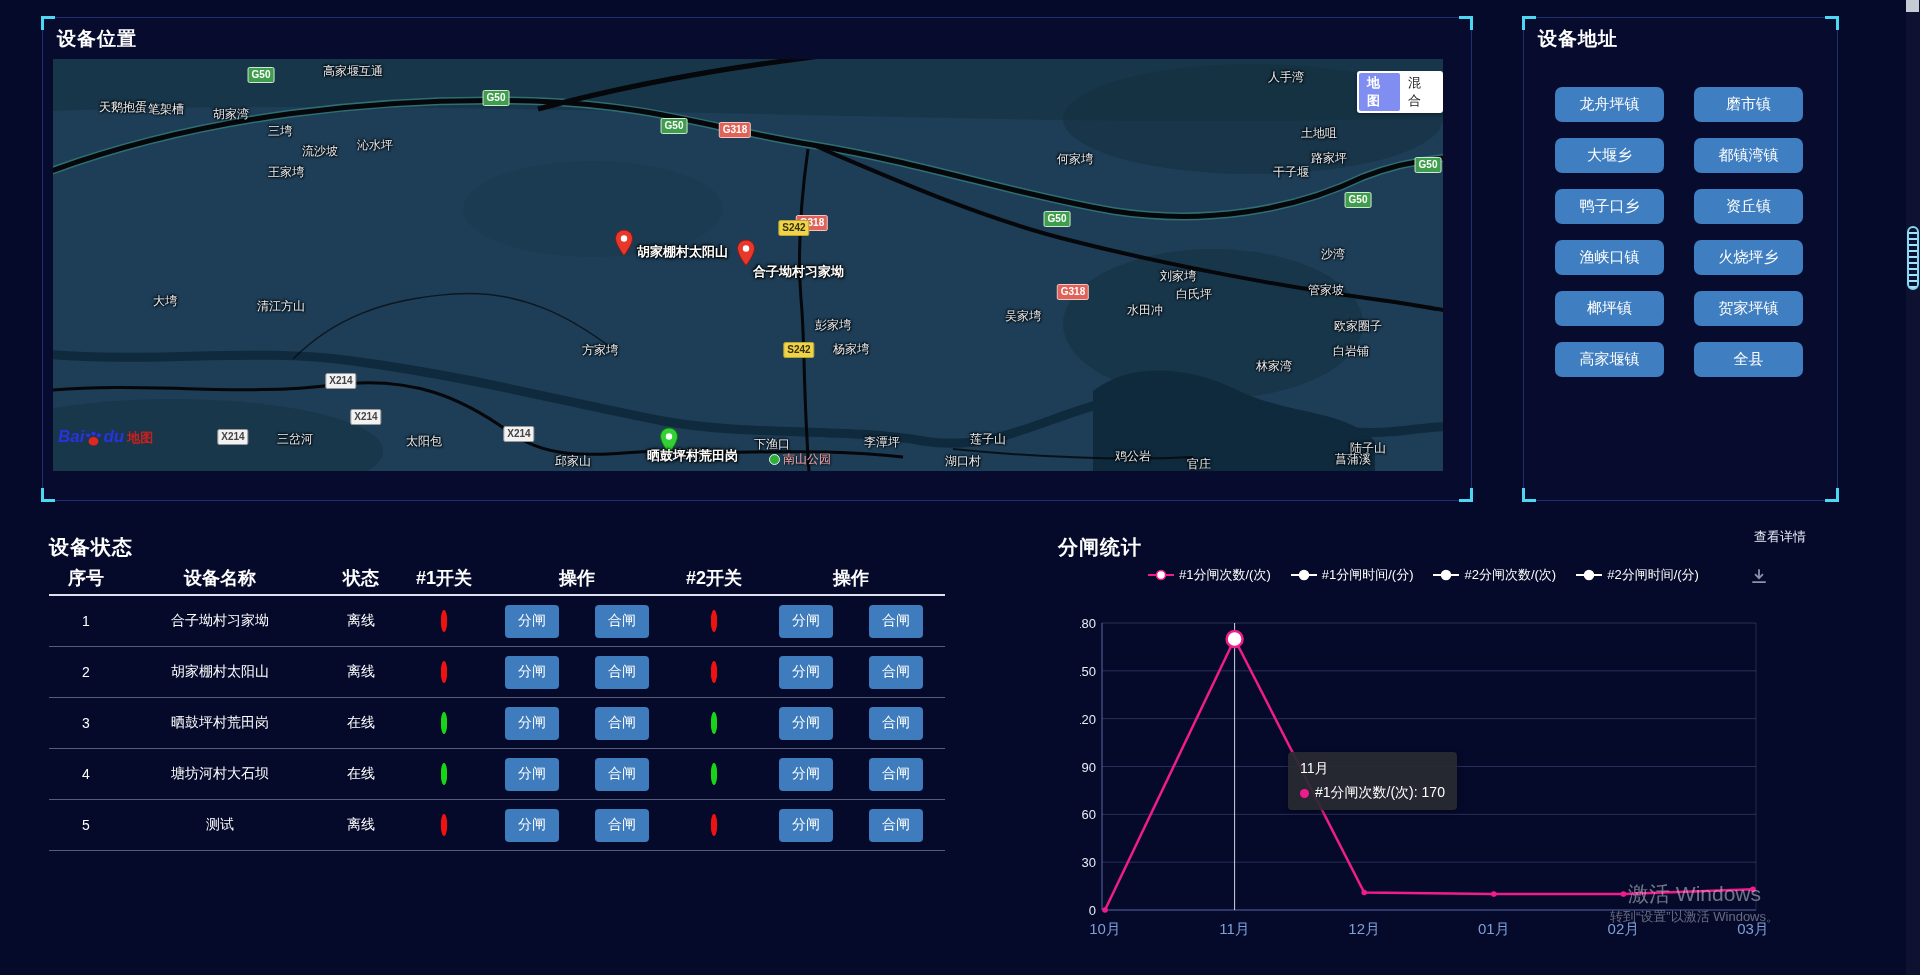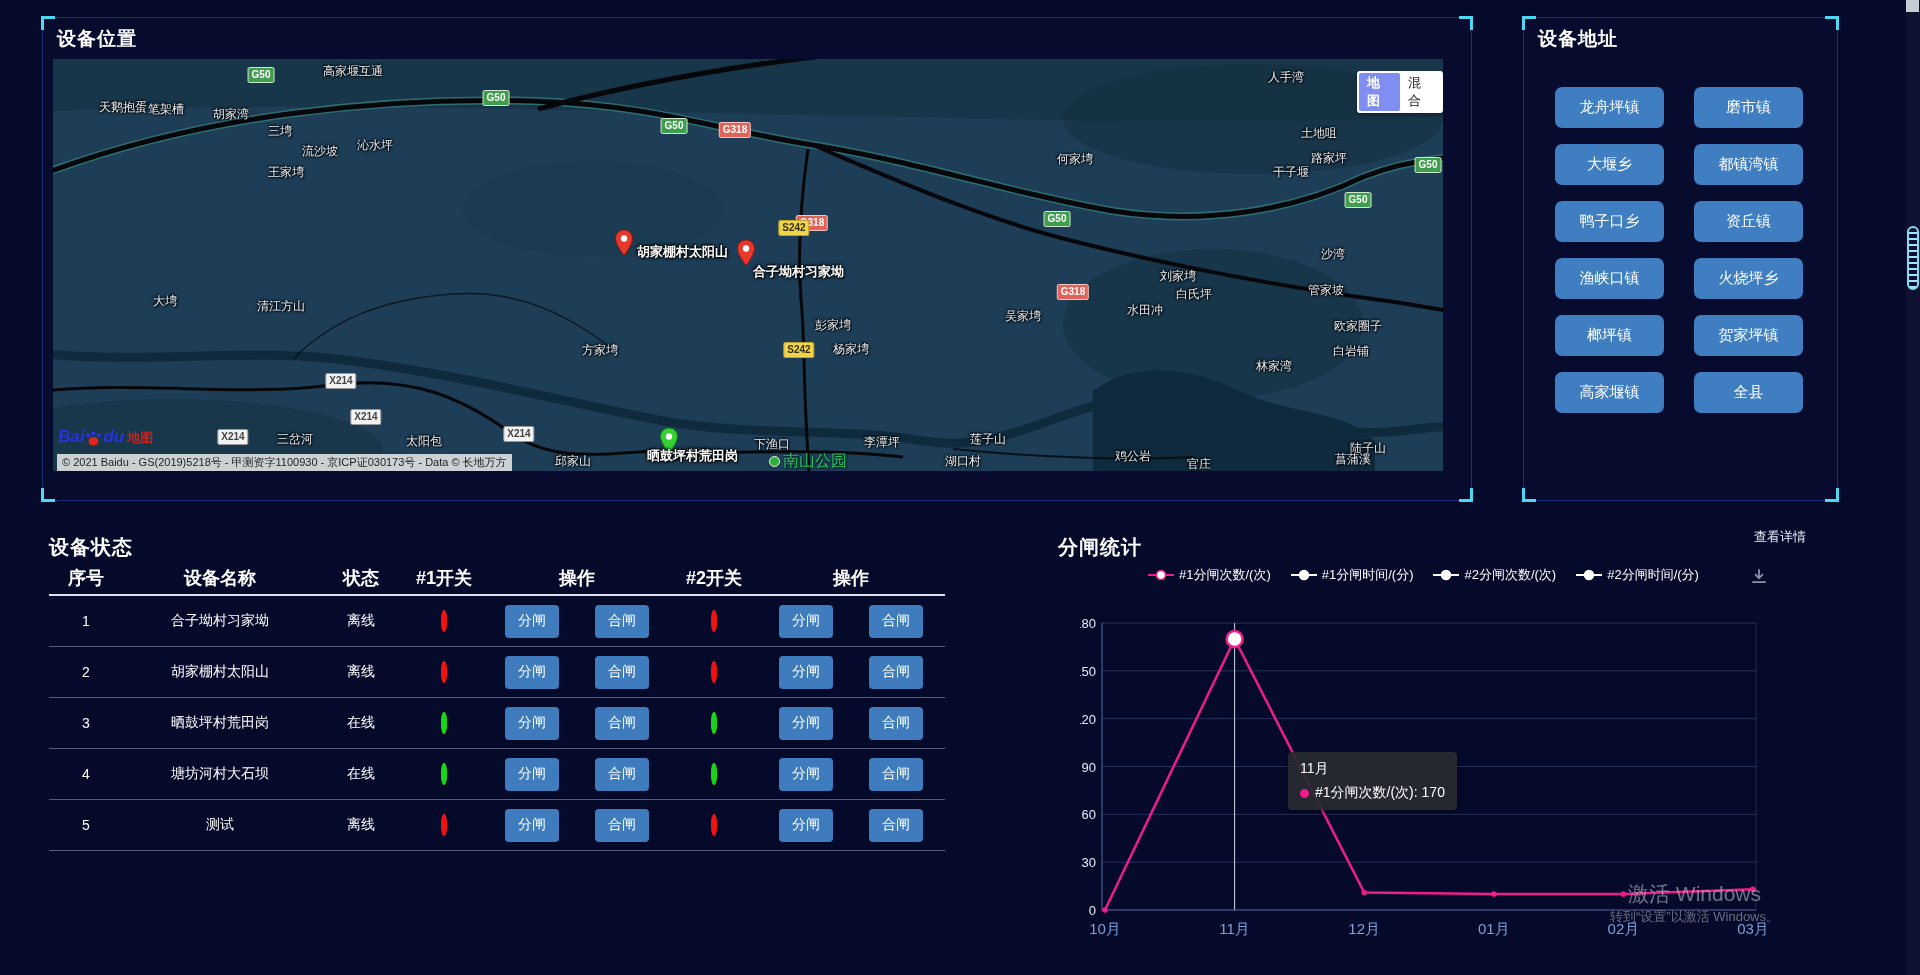--- a/index.html
+++ b/index.html
@@ -22,39 +22,39 @@
     text-shadow:1px 1px 2px #000,-1px -1px 2px #000,0 0 3px #000;z-index:3;}
   .badge{position:absolute;transform:translate(-50%,-50%);font-size:10px;font-weight:bold;padding:0 3px;
     border-radius:2px;z-index:3;line-height:14px;}
   .bg-g{background:#3f9e4d;color:#fff;border:1px solid #cfe8cf;}
   .bg-r{background:#e0635a;color:#fff;border:1px solid #f3c4c0;margin-top:48px;}
   .bg-y{background:#efd34b;color:#38300a;border:1px solid #b9a42e;}
   .bg-w{background:#f2f2f2;color:#444;border:1px solid #999;}
   .pin{position:absolute;z-index:5;}
   .pin-label{position:absolute;z-index:5;color:#fff;font-size:13px;font-weight:bold;white-space:nowrap;
     text-shadow:1px 1px 2px #000,-1px -1px 2px #000,0 0 4px #000;}
-  .poi{position:absolute;z-index:4;display:flex;align-items:center;gap:3px;color:#22c55e;font-size:16px;
+  .poi{position:absolute;z-index:4;display:flex;align-items:center;gap:3px;color:#fca5a5;font-size:12px;
     text-shadow:1px 1px 2px #000;}
   .poi i{width:11px;height:11px;border-radius:50%;background:#2fae3a;border:1px solid #e8f5e8;display:inline-block;}
   #map-toggle{position:absolute;left:1304px;top:12px;background:#fff;border-radius:3px;padding:2px;display:flex;
     z-index:6;box-shadow:0 1px 3px rgba(0,0,0,.4);}
   #map-toggle span{font-size:13px;padding:1px 8px;border-radius:2px;cursor:pointer;}
   #map-toggle .on{background:#7f8ef0;color:#fff;font-weight:bold;}
   #map-toggle .off{background:#fff;color:#222;}
   #baidu-logo{position:absolute;left:5px;top:368px;z-index:6;display:flex;align-items:flex-end;gap:1px;}
   #baidu-logo .bai{color:#2932e1;font-weight:bold;font-size:17px;font-style:italic;}
   #baidu-logo .du{color:#2932e1;font-weight:bold;font-size:17px;font-style:italic;}
   #baidu-logo .mp{color:#c9201d;font-weight:bold;font-size:13px;margin-left:2px;}
   #map-attr{position:absolute;left:4px;top:395px;z-index:6;background:rgba(235,235,235,.85);color:#222;
     font-size:11px;padding:1px 5px;white-space:nowrap;}
 
   
   #addr-grid{position:absolute;left:31px;top:69px;display:grid;grid-template-columns:109px 109px;
     column-gap:30px;row-gap:16px;}
-  .addr-btn{width:109px;height:41px;background:#3f7ec0;border:none;border-radius:7px;color:#fff;font-size:15px;
+  .addr-btn{width:109px;height:35px;background:#3f7ec0;border:none;border-radius:7px;color:#fff;font-size:15px;
     cursor:pointer;}
 
   
   .sec-title{position:absolute;color:#fff;font-size:20px;font-weight:bold;letter-spacing:1px;}
   #dev-table{position:absolute;left:49px;top:562px;width:896px;color:#fff;}
   .t-head,.t-row{display:grid;grid-template-columns:74px 194px 88px 78px 188px 86px 188px;
     align-items:center;justify-items:center;}
   .t-head{height:34px;font-size:18px;font-weight:bold;border-bottom:2px solid #dde1ee;}
   .t-row{height:51px;font-size:14px;border-bottom:1px solid rgba(185,192,214,.45);}
   .led{width:20px;height:20px;border-radius:50%;}
@@ -124,21 +124,20 @@
         <span class="bai">Bai</span>
         <svg width="17" height="17" viewBox="0 0 16 16">
           <circle cx="3" cy="5" r="2" fill="#2932e1"></circle>
             <circle cx="8" cy="3.4" r="2" fill="#2932e1"></circle>
           <circle cx="13" cy="5" r="2" fill="#2932e1"></circle>
             <ellipse cx="8" cy="10.5" rx="4.6" ry="4" fill="#e0261f"></ellipse>
         </svg>
         <span class="du">du</span>
         <span class="mp">地图</span>
       </div>
-      <div id="map-attr">© 2021 Baidu - GS(2019)5218号 - 甲测资字1100930 - 京ICP证030173号 - Data © 长地万方</div>
     <div class="map-label" style="left: 113px; top: 14px; margin-top: 36px;">笔架槽</div>
         <div class="map-label" style="left: 70px; top: 48px;">天鹅抱蛋</div>
         <div class="map-label" style="left: 178px; top: 55px;">胡家湾</div>
         <div class="map-label" style="left: 227px; top: 72px;">三塆</div>
         <div class="map-label" style="left: 267px; top: 92px; text-align: center;">流沙坡</div>
         <div class="map-label" style="left: 322px; top: 86px;">沁水坪</div>
         <div class="map-label" style="left: 233px; top: 113px;">王家塆</div>
         <div class="map-label" style="left: 112px; top: 242px;">大塆</div>
         <div class="map-label" style="left: 228px; top: 247px;">清江方山</div>
         <div class="map-label" style="left: 1233px; top: 18px;">人手湾</div>

